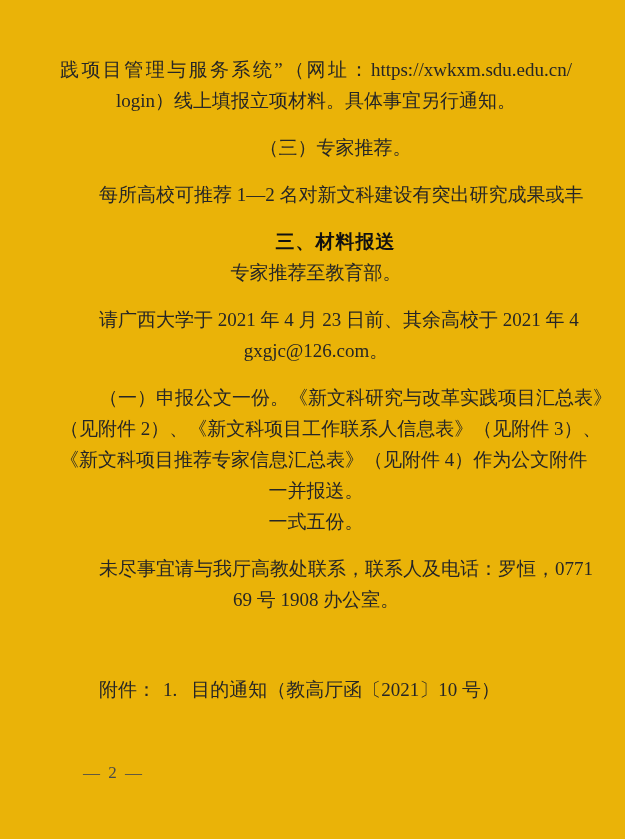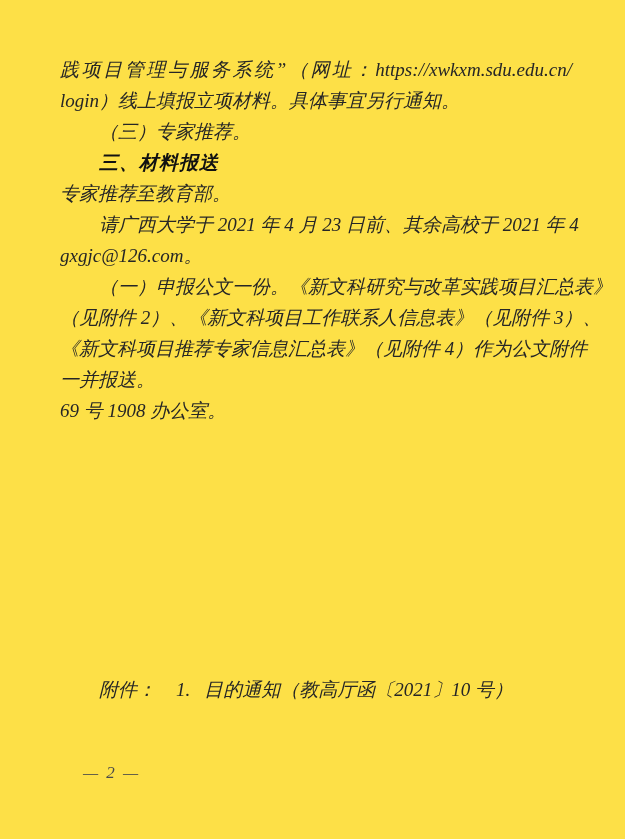--- a/index.html
+++ b/index.html
@@ -4,71 +4,74 @@
 <style>
   html, body { margin: 0; padding: 0; }
   body {
     width: 625px; height: 839px;
     background: #ffffff;
     position: relative;
     font-family: "Liberation Serif", serif;
     color: #262626;
     overflow: hidden;
   }
-  .sheet { position: absolute; inset: 0; background: #fde047; font-style: italic; }
+  .sheet { position: absolute; inset: 0; background: #eab308; }
   .body-text {
     position: absolute;
     left: 60px; top: 54px; width: 512px;
     font-size: 19px; line-height: 31px;
   }
-  .ln { white-space: nowrap; height: 31px; text-align: left; }
-  .ln.ind { padding-left: 39px; }
+  .ln { white-space: nowrap; height: 31px; text-align: center; }
+  .ln.ind { padding-left: 39px; margin-top: 16px; }
   .ln.fill { text-align: justify; text-align-last: justify; text-justify: inter-character; }
   .ln.heading {
     font-family: "Liberation Sans", sans-serif;
     font-weight: 700;
     color: #111111;
     letter-spacing: 1px;
   }
   .attachment {
     position: absolute;
     left: 99px; top: 674px;
     font-size: 19px; line-height: 31px;
     display: flex;
     white-space: nowrap;
   }
-  .att-label { margin-right: 20px; }
+  .att-label { margin-right: 7px; }
   .att-num { margin-right: 14px; }
   .att-title .att-line { height: 31px; }
   .page-number {
     position: absolute;
     left: 83px; top: 757px;
     font-size: 17px; line-height: 31px;
     color: #4a4a4a;
     word-spacing: 4px;
     white-space: nowrap;
   }
 </style>
 </head>
 <body>
 
 <div class="sheet">
 
   <div class="body-text">
     <div class="ln fill">践项目管理与服务系统”（网址：https://xwkxm.sdu.edu.cn/</div>
     <div class="ln">login）线上填报立项材料。具体事宜另行通知。</div>
     <div class="ln ind">（三）专家推荐。</div>
+    <div class="ln ind fill">每所高校可推荐 1—2 名对新文科建设有突出研究成果或丰</div>
     <div class="ln ind heading">三、材料报送</div>
     <div class="ln">专家推荐至教育部。</div>
     <div class="ln ind fill">请广西大学于 2021 年 4 月 23 日前、其余高校于 2021 年 4</div>
     <div class="ln">gxgjc@126.com。</div>
     <div class="ln ind fill">（一）申报公文一份。《新文科研究与改革实践项目汇总表》</div>
     <div class="ln fill">（见附件 2）、《新文科项目工作联系人信息表》（见附件 3）、</div>
     <div class="ln fill">《新文科项目推荐专家信息汇总表》（见附件 4）作为公文附件</div>
     <div class="ln">一并报送。</div>
+    <div class="ln">一式五份。</div>
+    <div class="ln ind fill">未尽事宜请与我厅高教处联系，联系人及电话：罗恒，0771</div>
     <div class="ln">69 号 1908 办公室。</div>
   </div>
 
   <div class="attachment">
     <span class="att-label">附件：</span>
     <span class="att-num">1.</span>
     <span class="att-title">
       <span class="att-line" style="display:block">目的通知（教高厅函〔2021〕10 号）</span>
     </span>
   </div>

